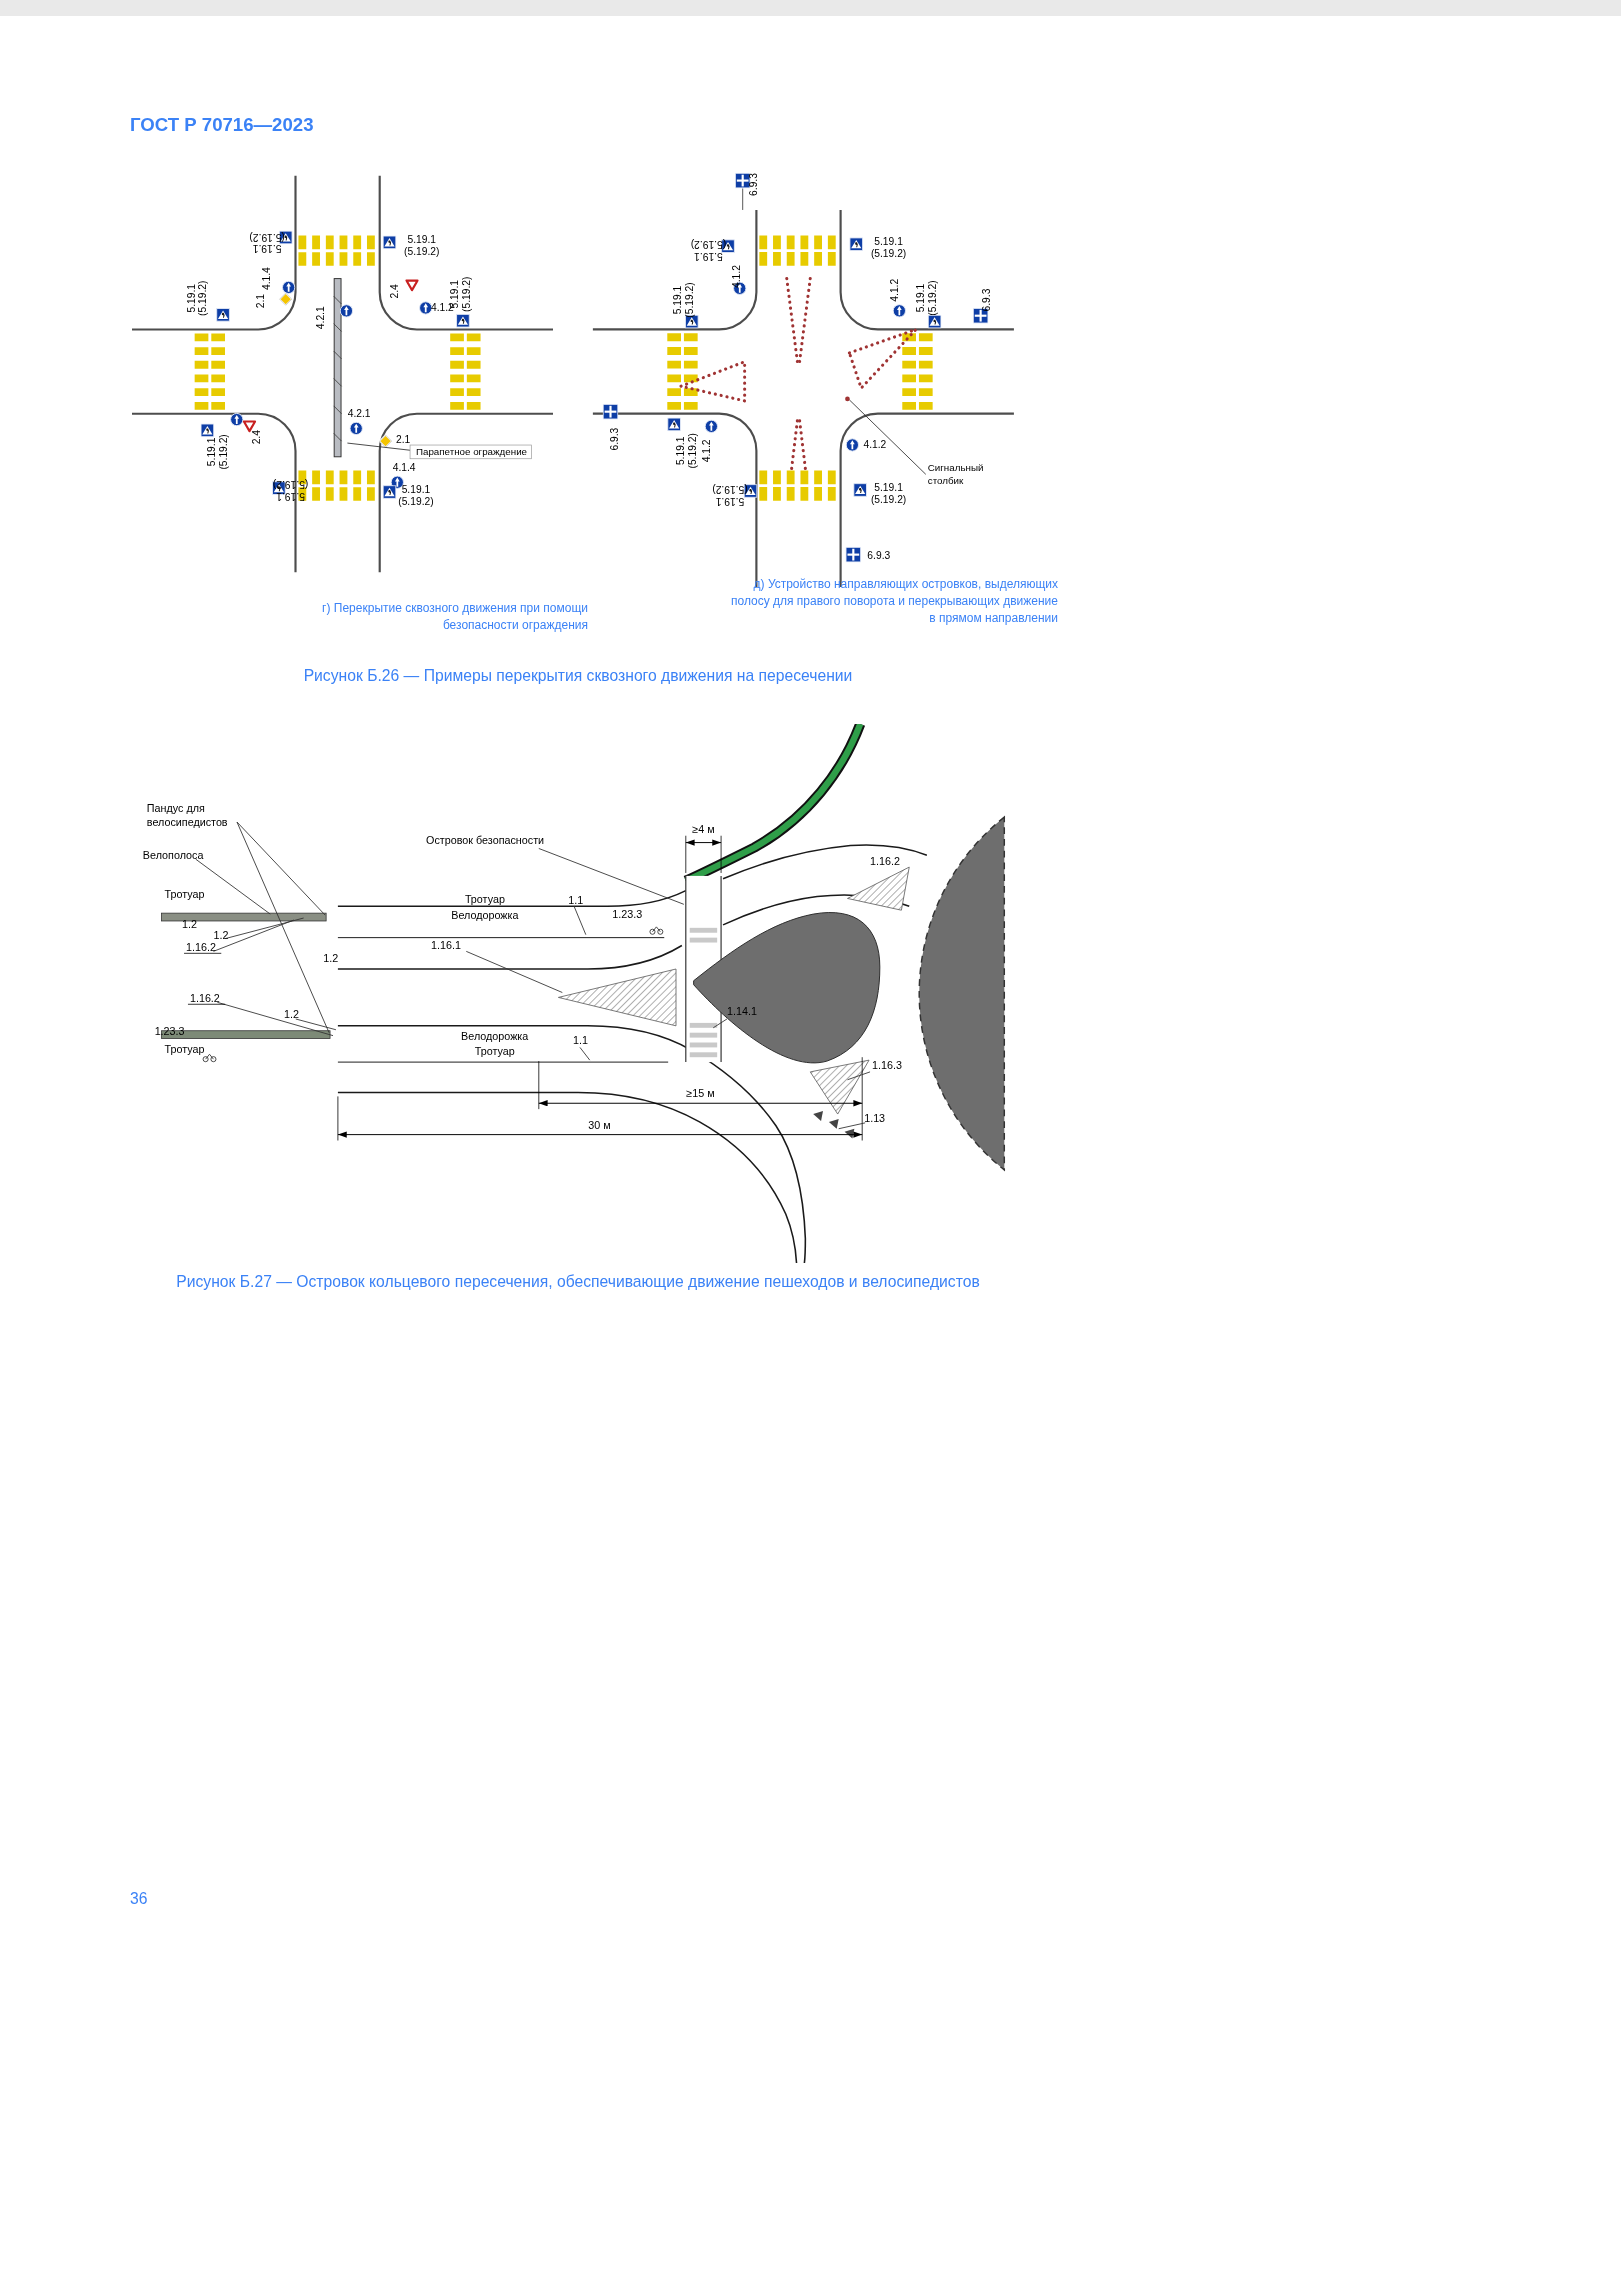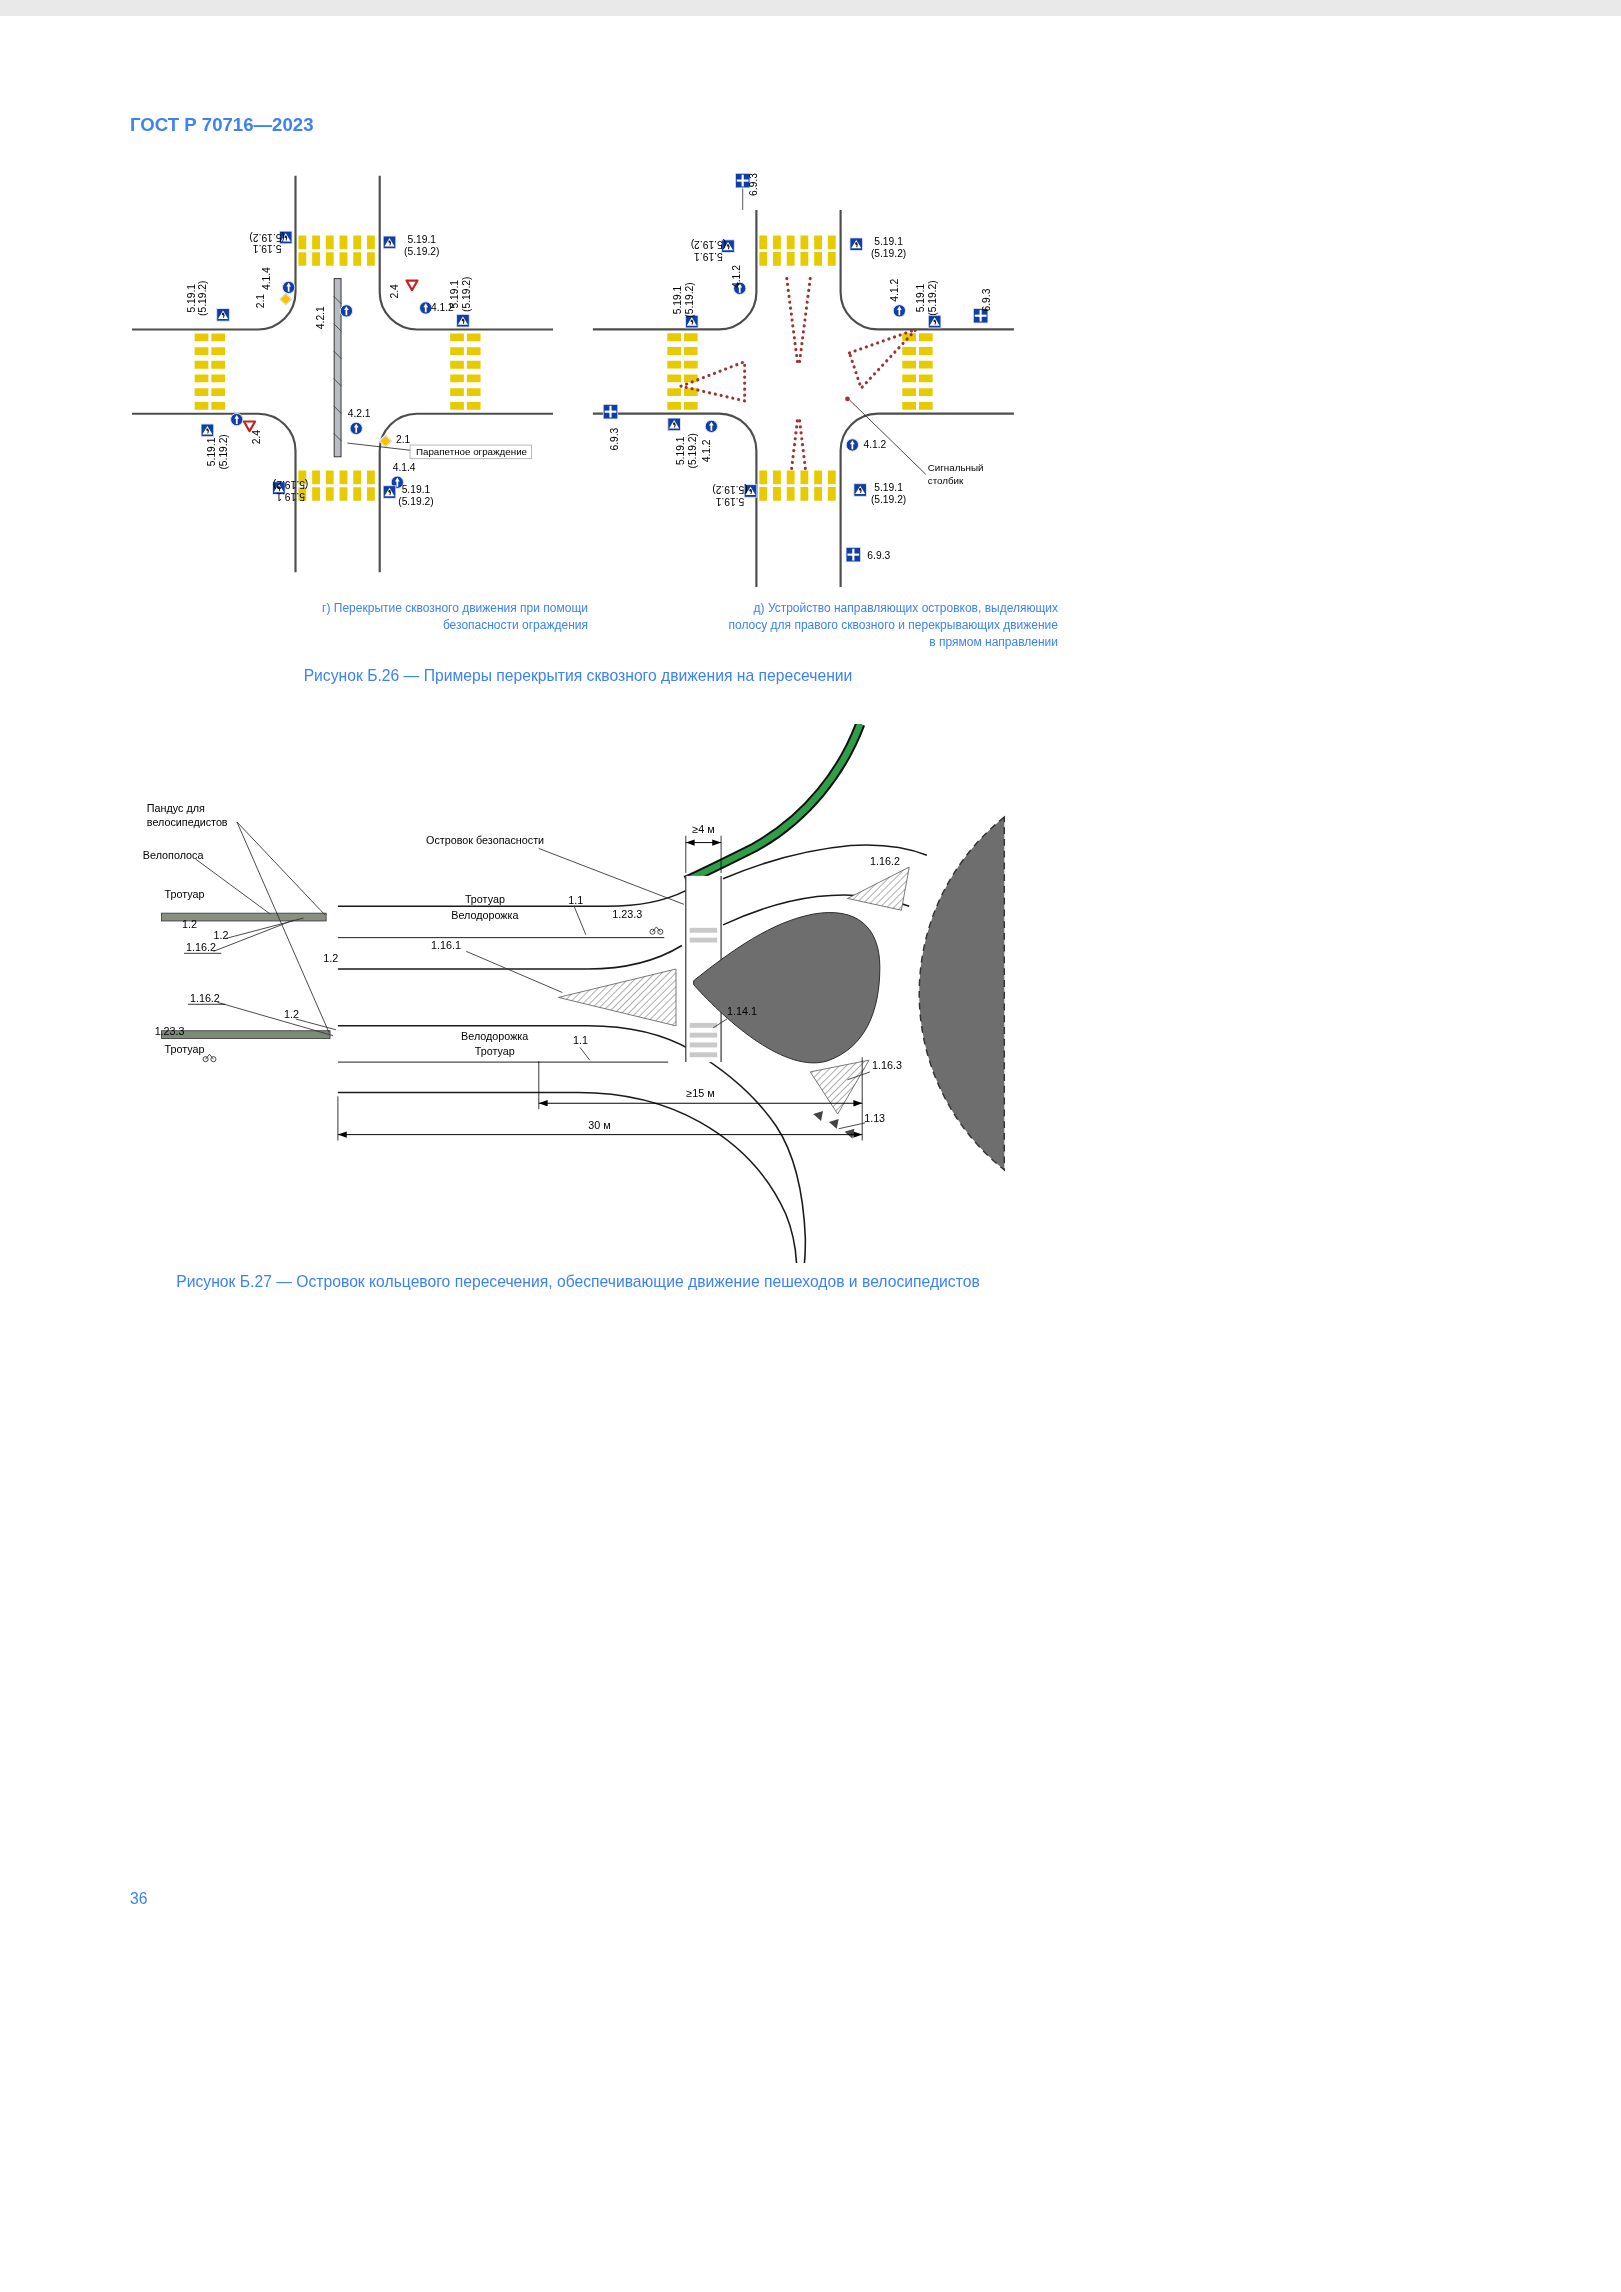--- a/index.html
+++ b/index.html
@@ -201,23 +201,23 @@
     <circle cx="270" cy="243" r="2.4" fill="#a03333"></circle>
     <path class="ldr" d="M 350 320 L 272 244"></path>
     <text x="352" y="317" style="font-size:10px">Сигнальный</text>
     <text x="352" y="330" style="font-size:10px">столбик</text>
   </svg>
 
   <div class="abs cap" style="left:118px;top:584px;width:470px;">
     <div>г) Перекрытие сквозного движения при помощи</div>
     <div>безопасности ограждения</div>
   </div>
-  <div class="abs cap" style="left:568px;top:584px;width:490px;">
+  <div class="abs cap" style="left:568px;top:560px;width:490px;">
     <div>д) Устройство направляющих островков, выделяющих</div>
-    <div>полосу для правого сквозного и перекрывающих движение</div>
+    <div>полосу для правого поворота и перекрывающих движение</div>
     <div>в прямом направлении</div>
   </div>
   <div class="abs figcap" style="left:127px;top:651px;width:902px;">Рисунок Б.26 — Примеры перекрытия сквозного движения на пересечении</div>
 
   <svg class="abs b27" style="left:127px;top:708px;" width="902" height="539" viewBox="0 0 920 550">
 
     <path d="M 895 95 A 230 230 0 0 0 895 455 L 895 95 Z" fill="#6e6e6e" stroke="#333" stroke-width="1.5" stroke-dasharray="7 5"></path>
 
     <g>
       <path d="M 748 0 C 730 48, 694 96, 640 126 C 616 138, 592 150, 570 160" stroke="#111" stroke-width="10.5" fill="none"></path>

